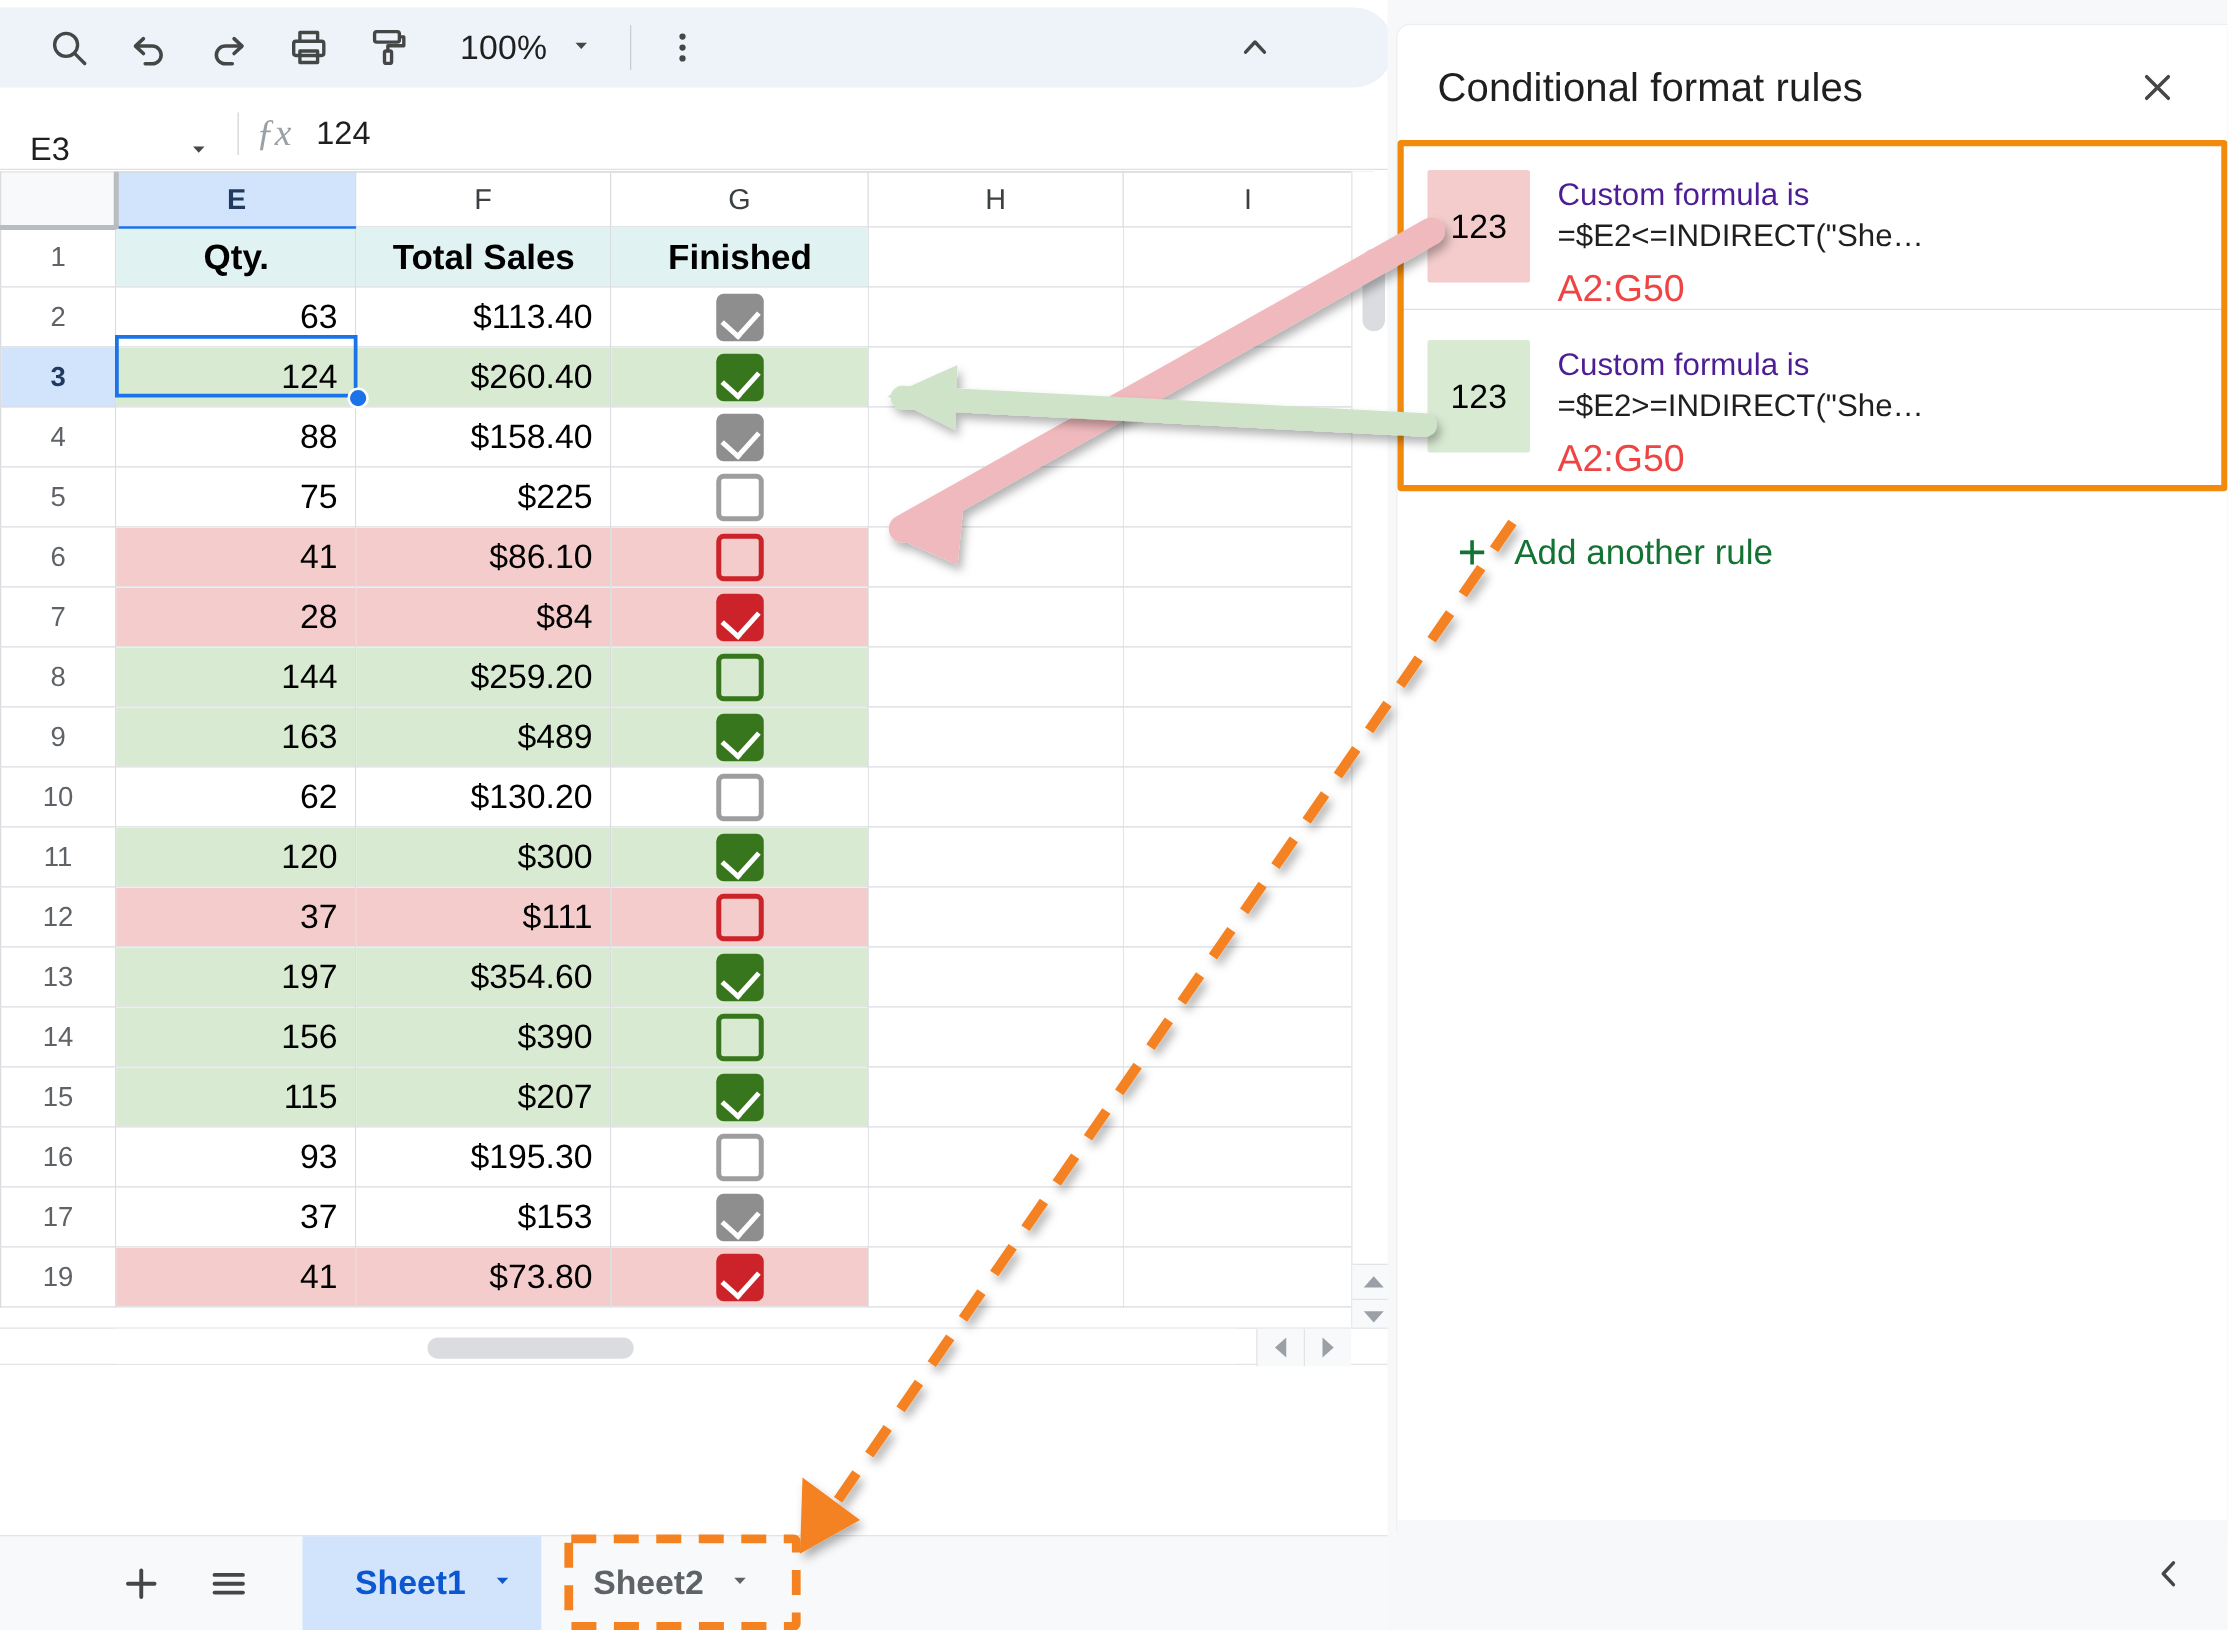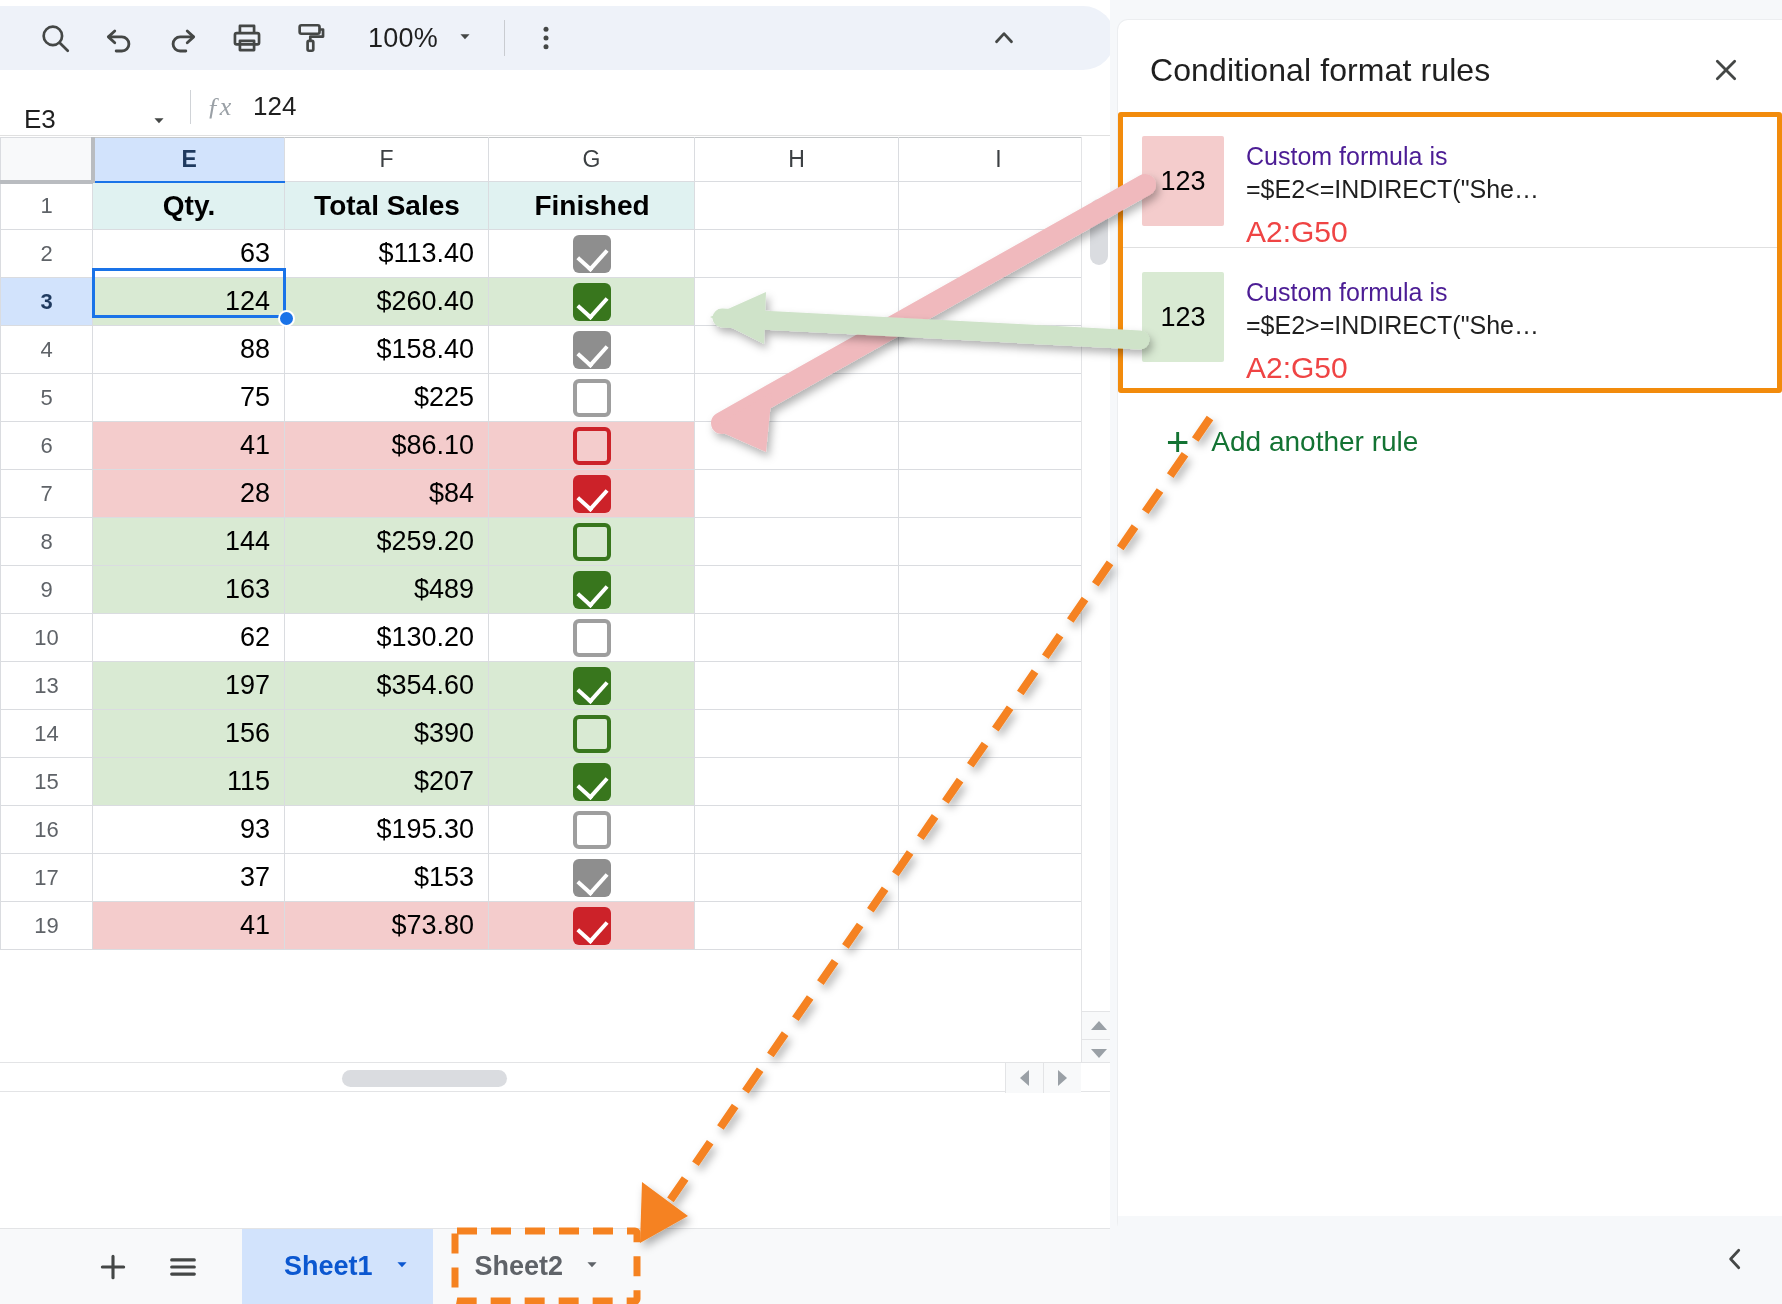--- a/index.html
+++ b/index.html
@@ -62,21 +62,21 @@
     width: 190px; height: 100%;
     display: flex; align-items: flex-end; padding-left: 24px;
     cursor: text;
   }
   .namebox-text { font-size: 26px; color: #1f1f1f; }
   .namebox-caret { margin-left: auto; margin-right: 20px; }
   .fb-sep { width: 1px; height: 34px; background: #d0d3d7; }
   .fx-icon {
     width: 56px; display: flex; align-items: center; justify-content: center;
     font-family: "Liberation Serif", "DejaVu Serif", serif;
-    font-style: italic; font-size: 26px; color: #9aa0a6;
+    font-style: italic; font-size: 30px; color: #9aa0a6;
   }
   .formula-value {
     font-size: 26px; color: #1f1f1f; padding-left: 6px;
   }
 
   
   .grid {
     position: absolute; left: 0; top: 137px; width: 1115px; height: 930px;
     background: #fff; overflow: hidden;
   }
@@ -480,20 +480,36 @@
           </tr>
           <tr>
             <td class="rowhdr">10</td>
             <td class="cell">62</td>
             <td class="cell">$130.20</td>
             <td class="cell ctr"><span class="cb empty-gray"></span></td>
             <td class="cell blank"></td>
             <td class="cell blank"></td>
           </tr>
           <tr>
+            <td class="rowhdr">11</td>
+            <td class="cell green">120</td>
+            <td class="cell green">$300</td>
+            <td class="cell ctr green"><span class="cb fill-green"></span></td>
+            <td class="cell blank"></td>
+            <td class="cell blank"></td>
+          </tr>
+          <tr>
+            <td class="rowhdr">12</td>
+            <td class="cell pink">37</td>
+            <td class="cell pink">$111</td>
+            <td class="cell ctr pink"><span class="cb empty-red"></span></td>
+            <td class="cell blank"></td>
+            <td class="cell blank"></td>
+          </tr>
+          <tr>
             <td class="rowhdr">13</td>
             <td class="cell green">197</td>
             <td class="cell green">$354.60</td>
             <td class="cell ctr green"><span class="cb fill-green"></span></td>
             <td class="cell blank"></td>
             <td class="cell blank"></td>
           </tr>
           <tr>
             <td class="rowhdr">14</td>
             <td class="cell green">156</td>

